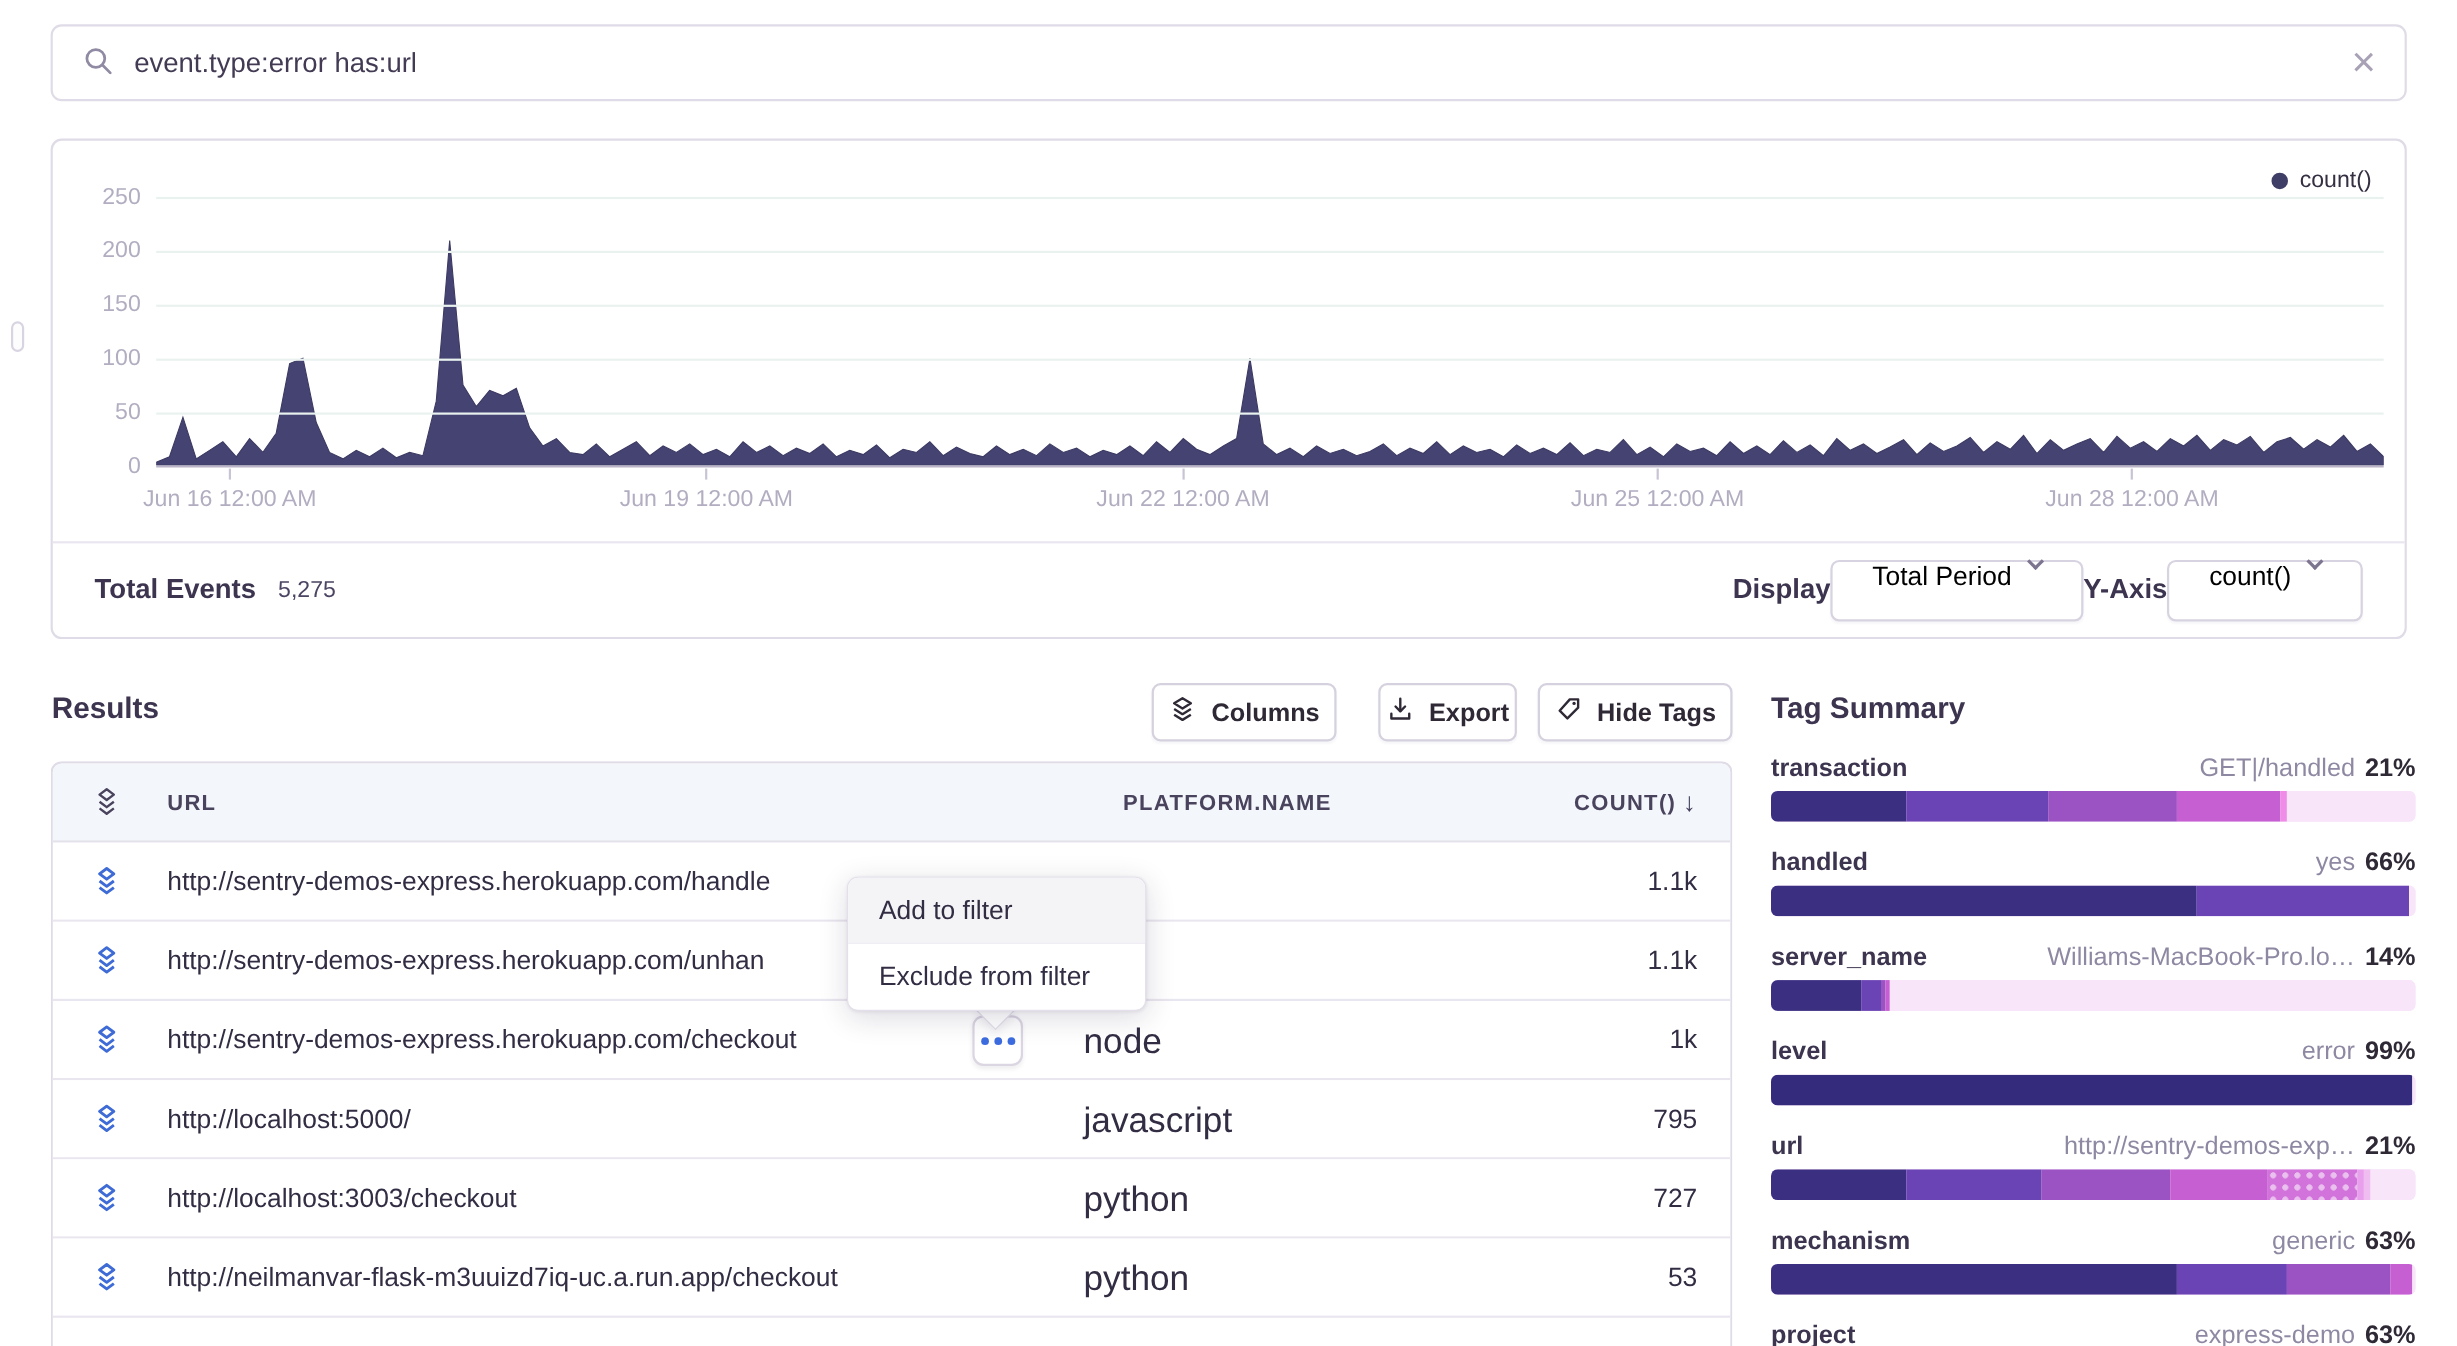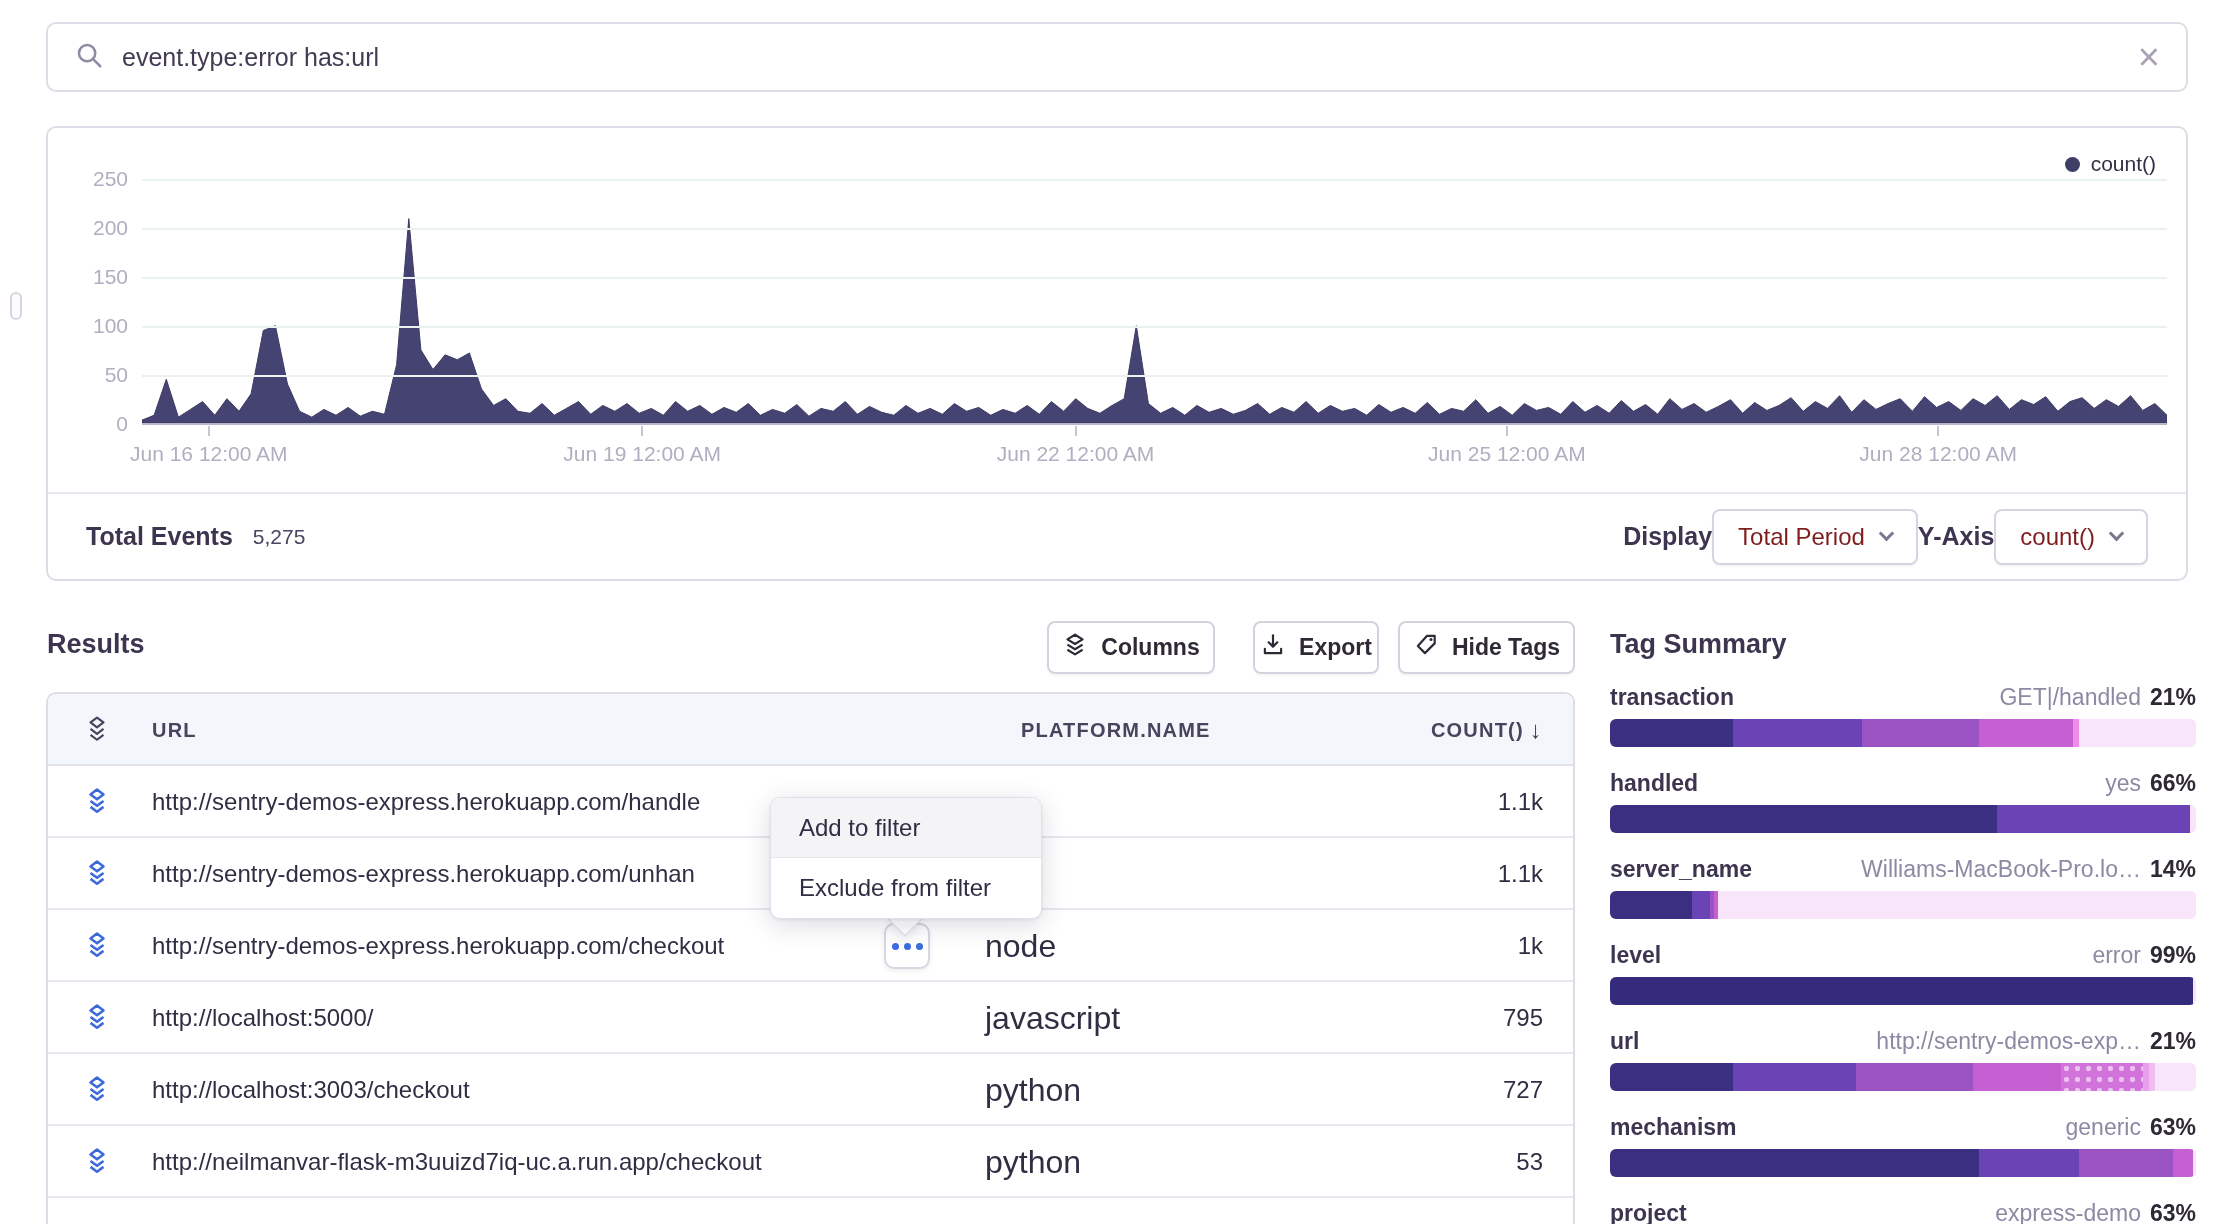--- a/index.html
+++ b/index.html
@@ -47,23 +47,23 @@
   .panel-divider { position:absolute; left:0; right:0; top:364px; border-top:2px solid #eae6f0; }
   .chart-footer {
     position:absolute; left:0; right:0; top:366px; bottom:0;
     display:flex; align-items:center; padding:0 38px;
   }
   .tot-label { font-size:25px; font-weight:bold; color:#3d3550; }
   .tot-value { margin-left:20px; font-size:21px; color:#4b4462; }
   .footer-right { margin-left:auto; display:flex; align-items:center; }
   .ctl-label { font-size:25px; font-weight:bold; color:#3d3550; }
   .dropdown {
-    height:56px; display:flex; align-items:center; gap:16px; padding:0 24px;
+    height:56px; display:flex; gap:16px; padding:0 36px;
     border:2px solid #d8d3e0; border-radius:8px; background:#fff; cursor:pointer;
-    font-size:24px; color:#7f1d1d; font-weight:500;
+    font-size:24px; color:#000000; font-weight:500;
     box-shadow:0 2px 2px rgba(45,35,70,.04);
   }
   .chev { width:11px; height:11px; border-right:3px solid #7d7590; border-bottom:3px solid #7d7590;
     transform:rotate(45deg); margin-top:-6px; }
   
   .results-title { position:absolute; left:47px; top:629px; font-size:27px; font-weight:bold; color:#3d3550; }
   .action-btn {
     position:absolute; top:621px; height:53px; display:flex; align-items:center; justify-content:center;
     gap:13px; border:2px solid #d6d1de; border-radius:8px; background:#fff; cursor:pointer;
     font-size:23px; font-weight:bold; color:#2f2936; box-shadow:0 2px 2px rgba(45,35,70,.04);

